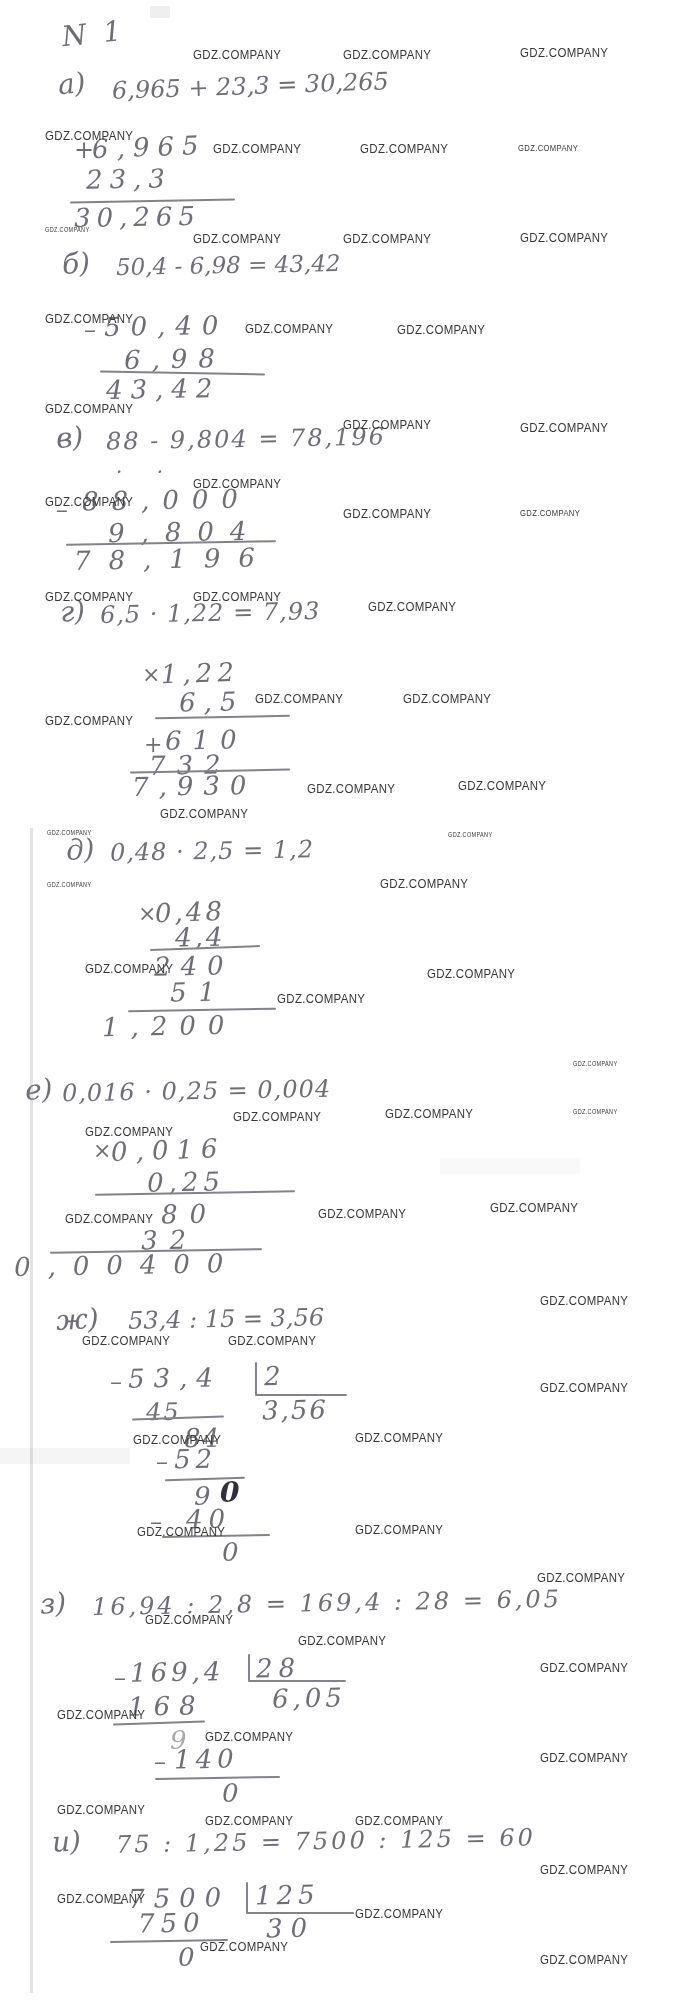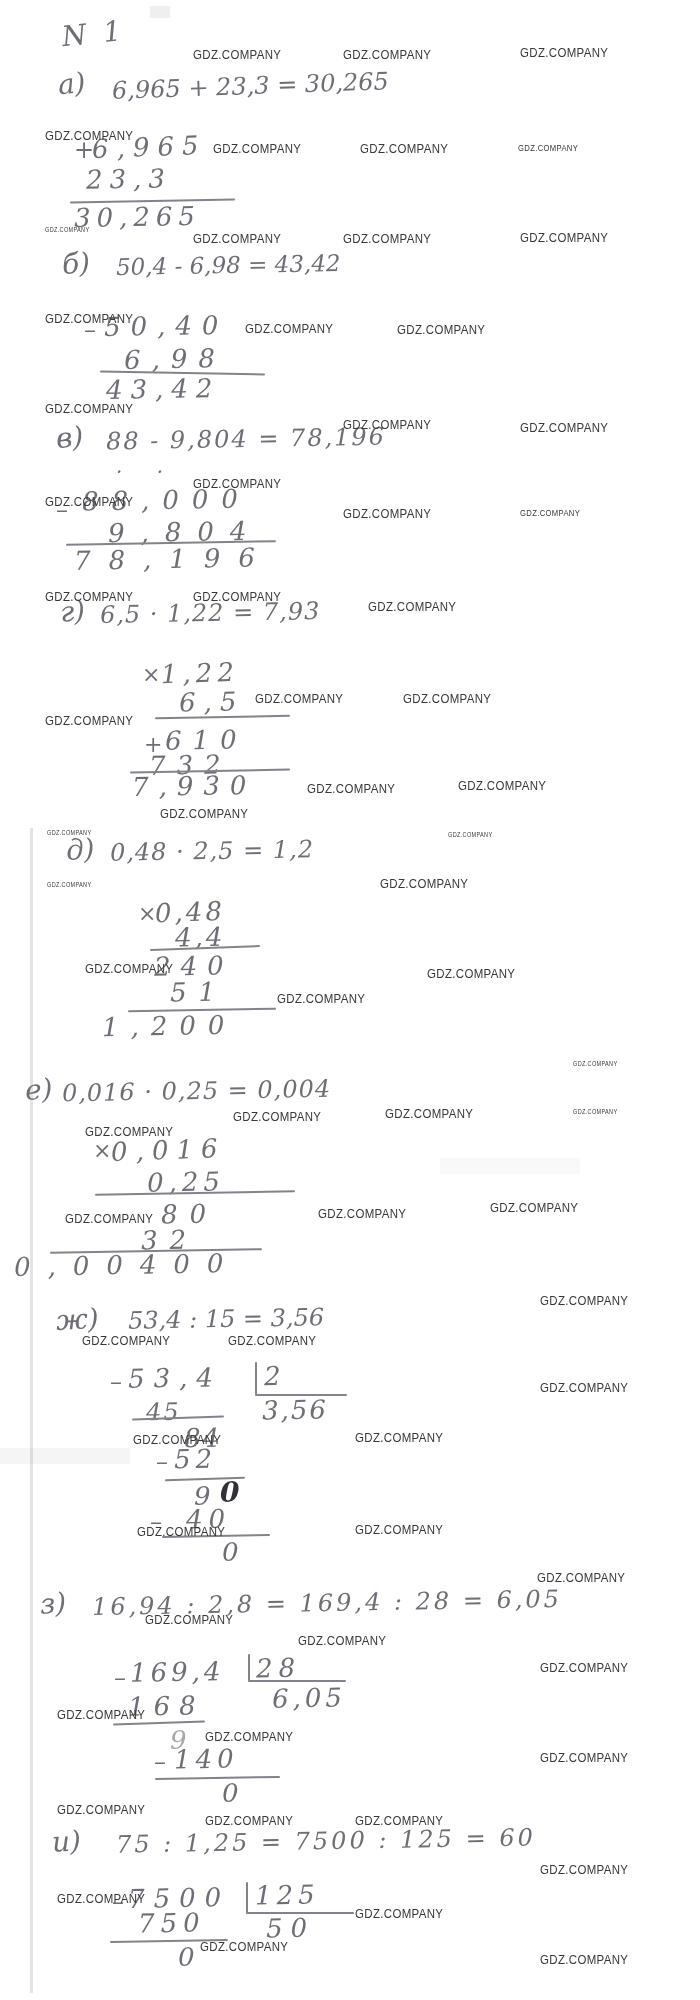--- a/index.html
+++ b/index.html
@@ -108,21 +108,21 @@
     <div class="hw" style="left: 222px; top: 1780px; font-size: 26px;">0</div>
     <div class="hline" style="left: 113px; top: 1722px; width: 92px; transform: rotate(-2deg);"></div>
     <div class="hline" style="left: 155px; top: 1777px; width: 125px; transform: rotate(-1deg);"></div>
     <div class="hline" style="left: 248px; top: 1680px; width: 98px;"></div>
     <div class="vbar" style="left: 248px; top: 1654px; height: 27px;"></div>
     <div class="hw" style="left: 52px; top: 1828px; font-size: 28px; transform: rotate(-3deg);">и)</div>
     <div class="hw" style="left: 116px; top: 1829px; font-size: 24px; letter-spacing: 3px; transform: rotate(-1deg);">75 : 1,25 = 7500 : 125 = 60</div>
     <div class="hw" style="left: 112px; top: 1890px; font-size: 24px;">–</div>
     <div class="hw" style="left: 128px; top: 1885px; font-size: 26px; letter-spacing: 9px; transform: rotate(-1deg);">7500</div>
     <div class="hw" style="left: 255px; top: 1882px; font-size: 26px; letter-spacing: 5px; transform: rotate(-1deg);">125</div>
-    <div class="hw" style="left: 266px; top: 1915px; font-size: 26px; letter-spacing: 8px; transform: rotate(-1deg);">50</div>
+    <div class="hw" style="left: 266px; top: 1915px; font-size: 26px; letter-spacing: 8px; transform: rotate(-1deg);">30</div>
     <div class="hw" style="left: 138px; top: 1910px; font-size: 26px; letter-spacing: 6px; transform: rotate(-1deg);">750</div>
     <div class="hw" style="left: 178px; top: 1944px; font-size: 26px;">0</div>
     <div class="hline" style="left: 110px; top: 1940px; width: 118px; transform: rotate(-1deg);"></div>
     <div class="hline" style="left: 246px; top: 1912px; width: 108px;"></div>
     <div class="vbar" style="left: 246px; top: 1882px; height: 31px;"></div>
     <div class="wm n" style="left: 193px; top: 47px;">GDZ.COMPANY</div>
     <div class="wm n" style="left: 343px; top: 47px;">GDZ.COMPANY</div>
     <div class="wm n" style="left: 520px; top: 45px;">GDZ.COMPANY</div>
     <div class="wm n" style="left: 45px; top: 128px;">GDZ.COMPANY</div>
     <div class="wm n" style="left: 213px; top: 141px;">GDZ.COMPANY</div>

